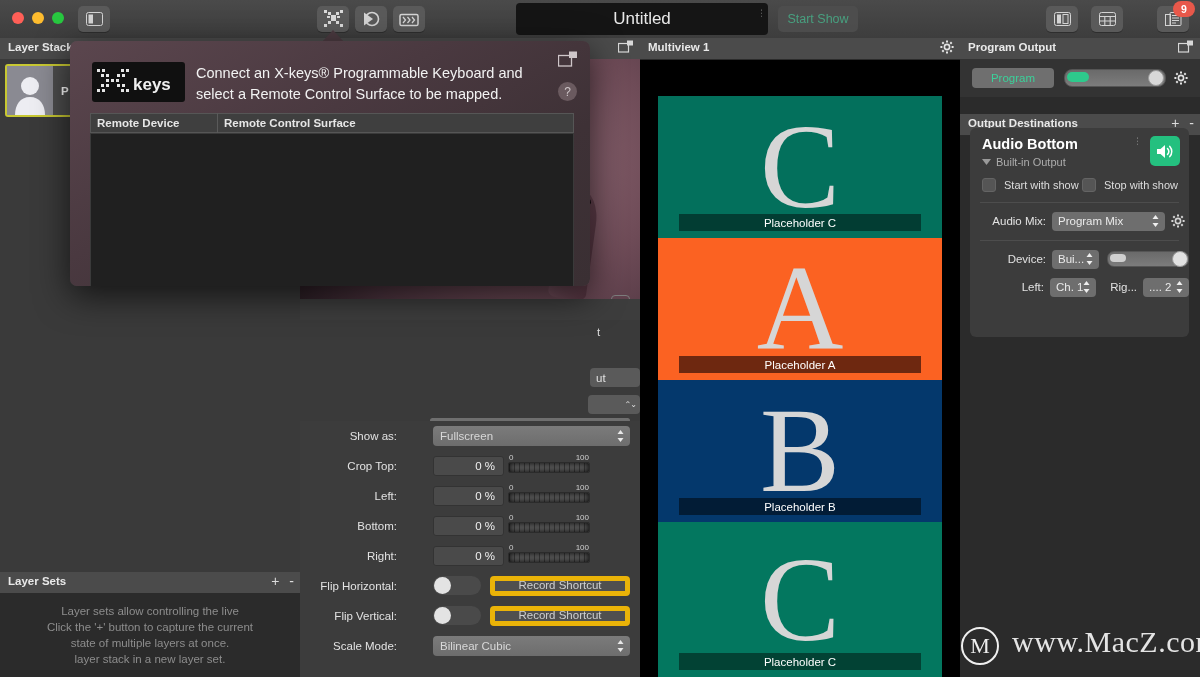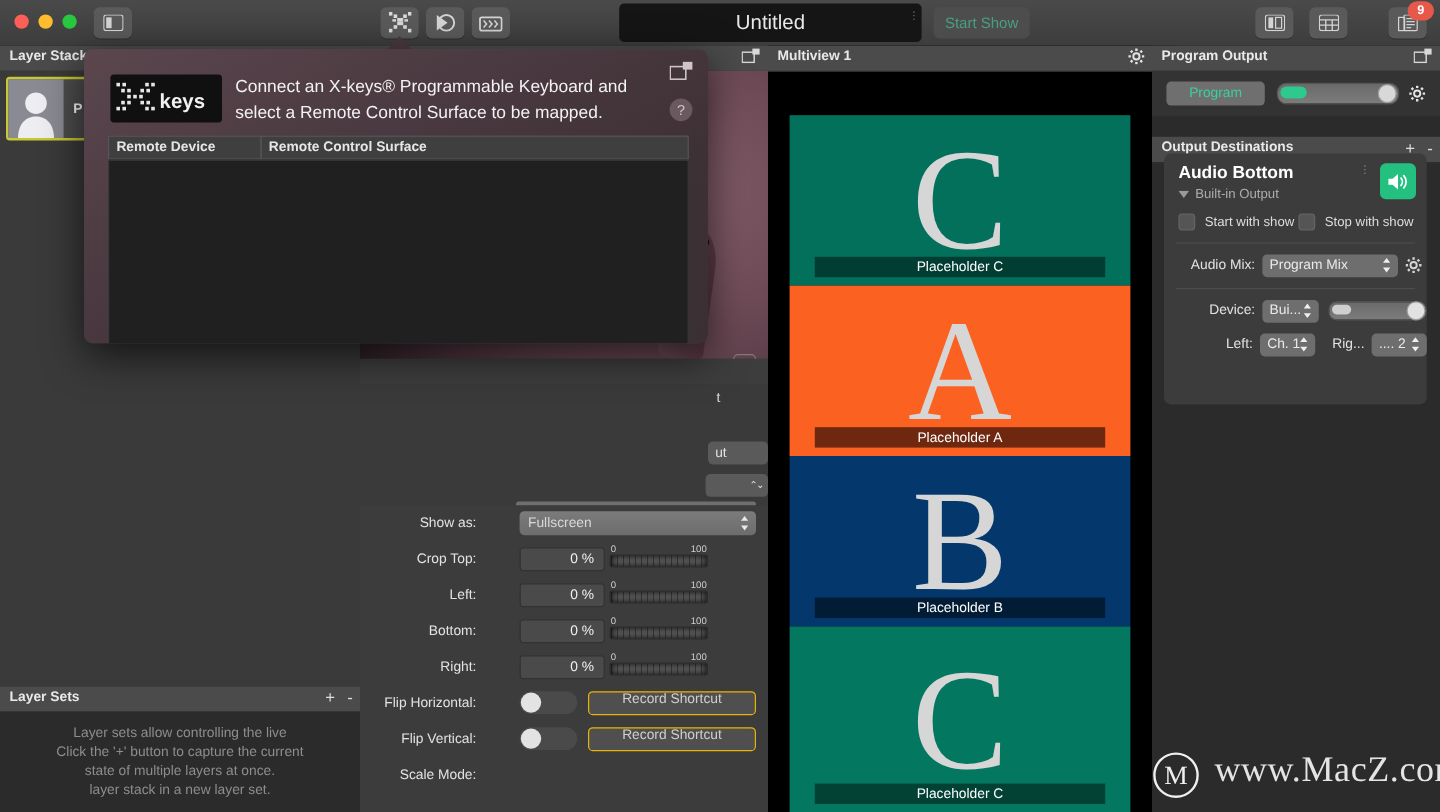--- a/index.html
+++ b/index.html
@@ -72,21 +72,21 @@
     color:#f0f0f0;font-size:11.5px;border:1px solid #333;}
   .gslider{position:absolute;left:208px;width:82px;}
   .gslider .sc{position:relative;height:9px;border-radius:2px;
     background:repeating-linear-gradient(90deg,#3a3a3a 0 1px,#5b5b5b 1px 5px);
     border:1px solid #2b2b2b;box-shadow:inset 0 0 6px #000;}
   .gslider .mm{position:relative;height:9px;}
   .gslider .mm b{position:absolute;font-size:8px;color:#cfcfcf;font-weight:normal;}
   .toggle{position:absolute;left:133px;width:48px;height:19px;border-radius:10px;background:#4a4a4a;}
   .toggle i{position:absolute;left:1px;top:1px;width:17px;height:17px;border-radius:50%;background:#e3e3e3;}
   .recbtn{position:absolute;left:190px;width:140px;height:20px;border-radius:4px;background:#4f4f4f;
-    border:1px solid #eab308;box-sizing:border-box;display:flex;align-items:flex-start;justify-content:center;
+    border:5px solid #eab308;box-sizing:border-box;display:flex;align-items:flex-end;justify-content:center;
     color:#cfcfcf;font-size:11.5px;}
 
   
   .mvcol{position:absolute;left:640px;top:38px;width:341px;height:639px;background:#000;}
   .mv-head{position:absolute;left:0;top:0;width:320px;}
   .tile{position:absolute;left:18px;width:284px;}
   .tile .big{position:absolute;left:0;top:0;width:100%;height:100%;
     display:flex;align-items:center;justify-content:center;color:#d6d6d6;font-size:120px;
     font-family:"Liberation Serif",serif;font-weight:300;line-height:1;}
   .tile .cap{position:absolute;left:21px;right:21px;bottom:7px;height:17px;
@@ -374,20 +374,26 @@
         <div class="toggle" style="top:0">
             <i></i>
           </div>
         <div class="recbtn" style="top:0">
           <span>Record Shortcut</span>
         </div>
       </div>
 
       <div class="grow" style="top:215px">
         <div class="glabel">Scale Mode:</div>
+        <div class="gpopup" style="top:0">
+          <span>Bilinear Cubic</span>
+          <svg class="chev" viewBox="0 0 9 14">
+              <path d="M4.5 1 L7.5 5 H1.5 Z M4.5 13 L7.5 9 H1.5 Z" fill="#e8e8e8"></path>
+            </svg>
+        </div>
       </div>
     </div>
   </div>
 
   <div class="mvcol">
     <div class="phead mv-head" style="width:320px">
       <div class="ttl">Multiview 1</div>
       <div class="right">
         <svg width="14" height="14" viewBox="0 0 14 14">
             <circle cx="7" cy="7" r="2.6" fill="none" stroke="#e4e4e4" stroke-width="1.6"></circle>

